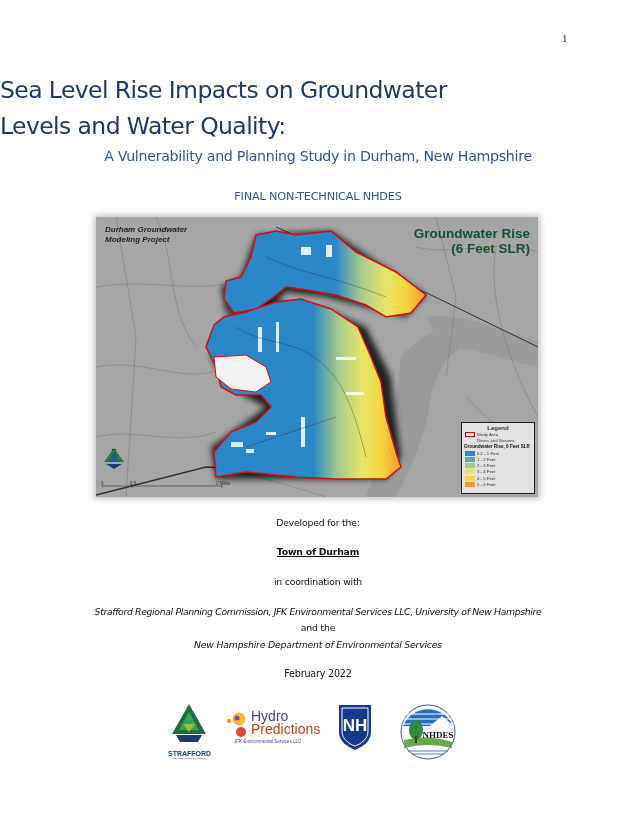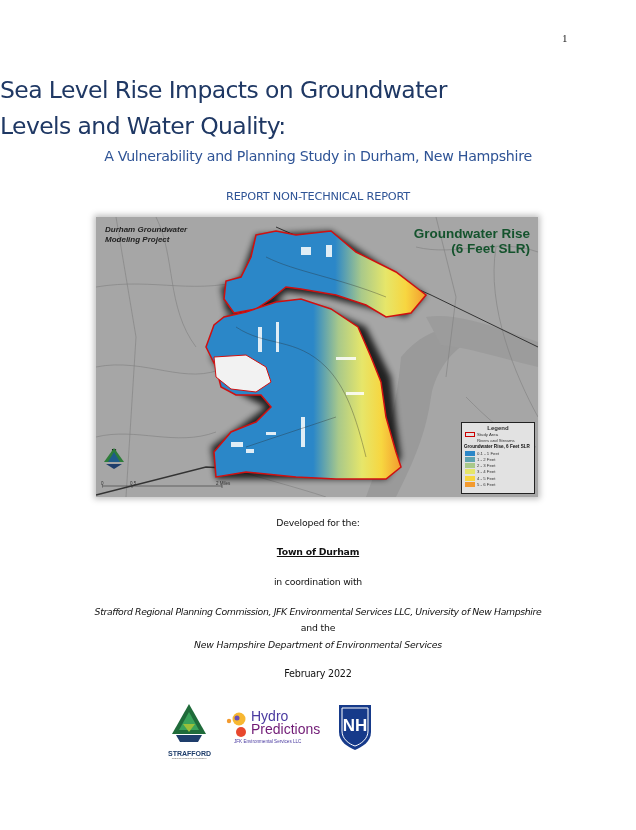--- a/index.html
+++ b/index.html
@@ -54,21 +54,21 @@
   .logo { position: absolute; }
 </style>
 </head>
 <body>
 
 <div class="page-num">1</div>
 
 <div class="title t1">Sea Level Rise Impacts on Groundwater</div>
 <div class="title t2">Levels and Water Quality:</div>
 <div class="subtitle">A Vulnerability and Planning Study in Durham, New Hampshire</div>
-<div class="rtype">REPORT NON-TECHNICAL REPORT</div>
+<div class="rtype">FINAL NON-TECHNICAL NHDES</div>
 
 <div class="map">
   <svg width="442" height="280" viewBox="0 0 442 280">
     <defs>
       <filter id="glow" x="-10%" y="-10%" width="120%" height="120%">
         <feGaussianBlur stdDeviation="3"></feGaussianBlur>
       </filter>
       <linearGradient id="gw" x1="0" y1="0" x2="1" y2="0">
         <stop offset="0" stop-color="#2b87c8"></stop>
         <stop offset="0.55" stop-color="#2b87c8"></stop>
@@ -213,25 +213,45 @@
   </div>
 
   <div class="logo" style="left:226px;top:10px;width:104px;height:40px">
     <svg width="24" height="26" viewBox="0 0 24 26" style="position:absolute;left:0;top:2px">
       <circle cx="3" cy="9" r="2.2" fill="#f39a2e"></circle>
       <circle cx="13" cy="7" r="6.5" fill="#f7b731"></circle>
       <circle cx="15" cy="20" r="5" fill="#e8482e"></circle>
       <circle cx="11" cy="6" r="2.5" fill="#6a4fb3"></circle>
     </svg>
     <div style="position:absolute;left:25px;top:-1px;font-size:14px;color:#4a3aa0;line-height:14px">Hydro</div>
-    <div style="position:absolute;left:25px;top:12px;font-size:14px;color:#701a75;line-height:14px">Predictions</div>
+    <div style="position:absolute;left:25px;top:12px;font-size:14px;color:#c2410c;line-height:14px">Predictions</div>
     <div style="position:absolute;left:8px;top:29px;font-size:4.6px;color:#4a3aa0;white-space:nowrap">JFK Environmental Services LLC</div>
   </div>
 
   <div class="logo" style="left:338px;top:4px;width:34px;height:46px">
     <svg width="34" height="46" viewBox="0 0 34 46">
       <path d="M1 1 L33 1 L33 28 C33 38, 24 43, 17 46 C10 43, 1 38, 1 28 Z" fill="#163a8a"></path>
       <path d="M4 4 L30 4 L30 27 C30 35, 23 40, 17 42 C11 40, 4 35, 4 27 Z" fill="none" stroke="#fff" stroke-width="1"></path>
       <text x="17" y="27" font-family="Liberation Sans, sans-serif" font-weight="bold" font-size="17" fill="#fff" text-anchor="middle">NH</text>
     </svg>
   </div>
 
+  <div class="logo" style="left:400px;top:4px;width:56px;height:56px">
+    <svg width="56" height="56" viewBox="0 0 56 56">
+      <circle cx="28" cy="28" r="27" fill="#fff" stroke="#2a5aa8" stroke-width="1"></circle>
+      <path d="M3 22 A27 27 0 0 1 53 22 Z" fill="#2a6ec0"></path>
+      <g stroke="#fff" stroke-width="1">
+          <line x1="5" y1="10" x2="51" y2="10"></line>
+          <line x1="3" y1="15" x2="53" y2="15"></line>
+          <line x1="2" y1="20" x2="54" y2="20"></line>
+        </g>
+      <polygon points="30,22 42,12 54,22" fill="#fff"></polygon>
+      <path d="M4 36 Q28 30 52 38 L52 44 Q28 38 4 44 Z" fill="#6aa84f"></path>
+      <g stroke="#2a5aa8" stroke-width="0.8">
+          <line x1="8" y1="47" x2="48" y2="47"></line>
+          <line x1="12" y1="50" x2="44" y2="50"></line>
+        </g>
+      <ellipse cx="16" cy="26" rx="7" ry="10" fill="#2e8b3a"></ellipse>
+      <rect x="15" y="32" width="2" height="7" fill="#5a3a1a"></rect>
+      <text x="38" y="34" font-family="Liberation Serif, serif" font-weight="bold" font-size="9" fill="#111" text-anchor="middle">NHDES</text>
+    </svg>
+  </div>
 </div>
 
 </body></html>

